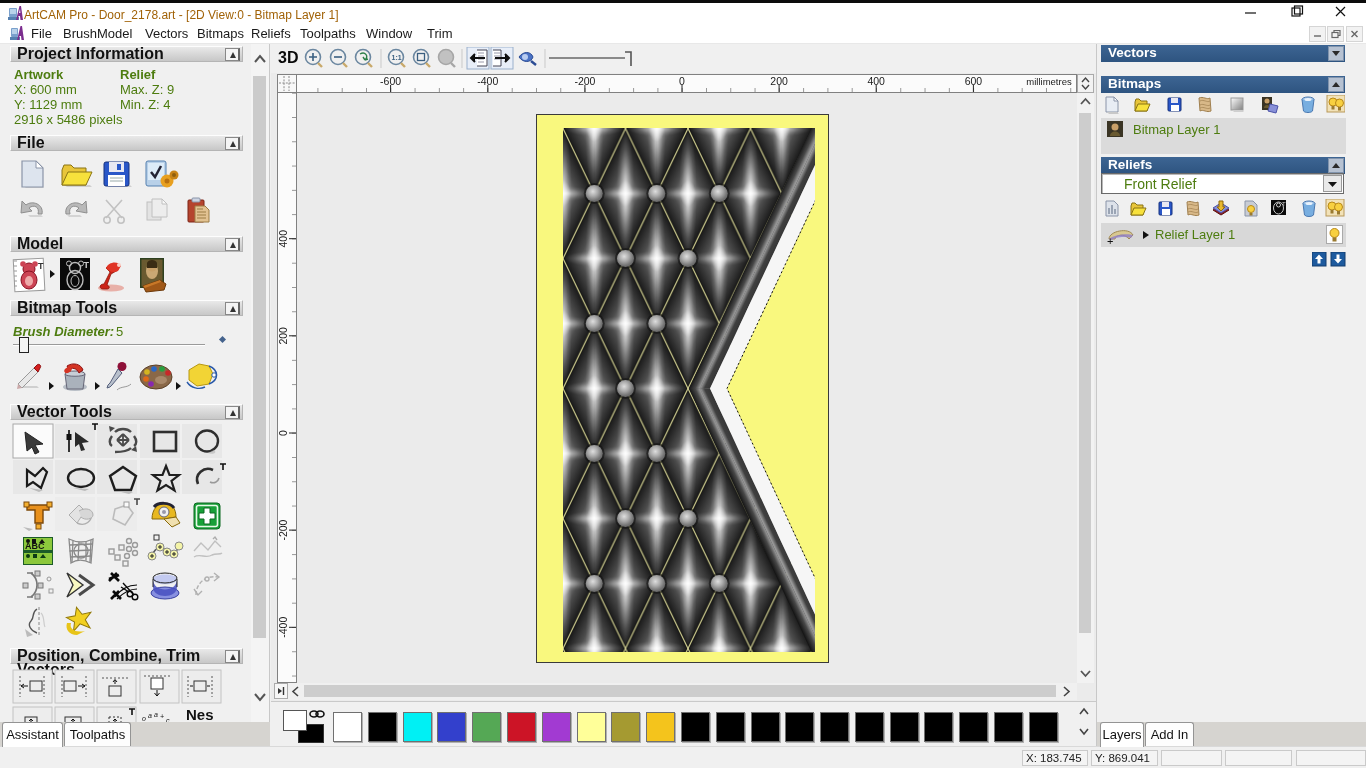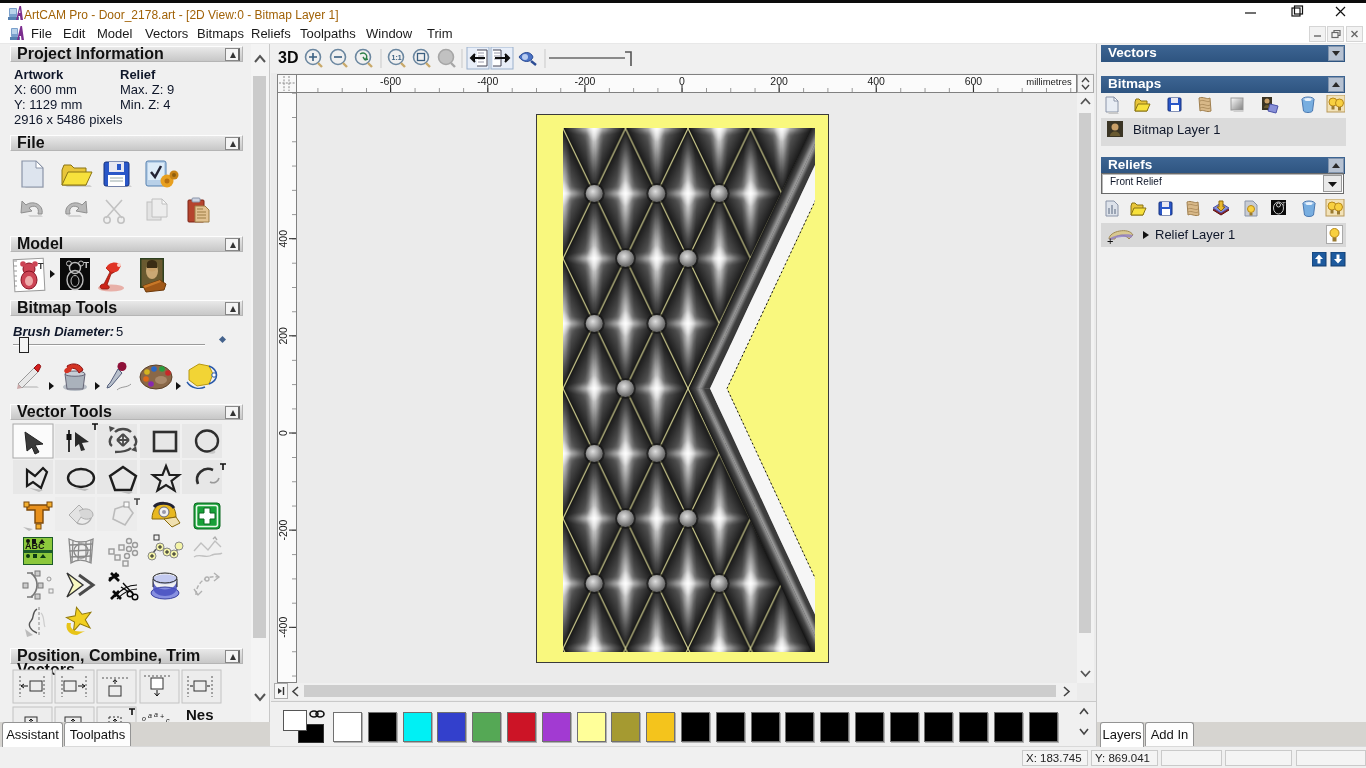--- a/index.html
+++ b/index.html
@@ -6,21 +6,21 @@
 .abs{position:absolute}
 #topblack{left:0;top:0;width:1366px;height:3px;background:#0c0c0c}
 #titlebar{left:0;top:3px;width:1366px;height:19px;background:#fff}
 #titletext{left:24px;top:4px;font-size:12px;color:#a16207;line-height:16px;white-space:nowrap}
 #menubar{left:0;top:22px;width:1366px;height:22px;background:#fff;border-bottom:1px solid #e8e8e8}
 .mitem{position:absolute;top:4px;font-size:13px;color:#1a1a1a;white-space:nowrap}
 #leftpanel{left:0;top:44px;width:270px;height:702px;background:#f0f0f0;border-right:1px solid #c8c8c8}
 .hdr{position:absolute;left:10px;width:233px;height:16px;background:linear-gradient(#e9e9e9,#c7c7c7);border:1px solid #b5b5b5;border-top-color:#fdfdfd;border-left-color:#fdfdfd;font-size:16px;font-weight:bold;color:#111;line-height:14px;padding-left:6px}
 .hbtn{position:absolute;right:2px;top:1px;width:15px;height:13px;background:#f4f4f4;border:1px solid #888;border-right:2px solid #666}
 .hbtn:after{content:"";position:absolute;left:3.5px;top:3px;border-left:3.5px solid transparent;border-right:3.5px solid transparent;border-bottom:6px solid #333}
-.txt{position:absolute;font-size:13px;color:#0f172a;white-space:nowrap}
+.txt{position:absolute;font-size:13px;color:#4d7c0f;white-space:nowrap}
 .b{font-weight:bold}
 #rightpanel{left:1096px;top:44px;width:270px;height:702px;background:#f0f0f0;border-left:1px solid #c8c8c8}
 .bluehdr{position:absolute;left:4px;width:244px;height:17px;background:linear-gradient(#3d6593,#2e5480);color:#fff;font-weight:bold;font-size:13.5px;line-height:16px;padding-left:7px}
 .bluebtn{position:absolute;right:1px;top:1px;width:16px;height:15px;background:#b7c2d2;border:1px solid #8194ad}
 .layrow{position:absolute;left:4px;width:245px;background:#dbdbdb}
 #statusbar{left:0;top:746px;width:1366px;height:35px;background:#f0f0f0;border-top:1px solid #d9d9d9}
 .sfield{position:absolute;top:3px;height:16px;border:1px solid #cacaca;background:#f4f4f4;font-size:11.5px;color:#222;line-height:14px;padding-left:3px}
 #canvasarea{left:271px;top:44px;width:825px;height:702px;background:#ebebeb}
 #cvtoolbar{left:0;top:0;width:825px;height:29px;background:#f0f0f0}
 .tabstrip{position:absolute;top:678px;height:25px;background:#d6d4d0}
@@ -48,21 +48,21 @@
   </svg>
 </div>
 <div class="abs" id="menubar">
   <svg class="abs" style="left:10px;top:3px" width="14" height="16">
         <rect x="1" y="3" width="7" height="9" rx="1" fill="#7aa0cc"></rect>
         <rect x="2" y="4" width="5" height="5" fill="#b8d2ea"></rect>
         <rect x="0" y="12" width="10" height="3" fill="#5580b0"></rect>
         <path d="M7 15 L10.5 1 L12 1 L14 15 L11.5 15 L11 11 L9.5 11 L9 15 Z" fill="#7b2d8e"></path>
       </svg>
   <div class="mitem" style="left:31px">File</div>
-  <div class="mitem" style="left:63px">Edit</div>
+  <div class="mitem" style="left:63px">Brush</div>
   <div class="mitem" style="left:97px">Model</div>
   <div class="mitem" style="left:145px">Vectors</div>
   <div class="mitem" style="left:197px">Bitmaps</div>
   <div class="mitem" style="left:251px">Reliefs</div>
   <div class="mitem" style="left:300px">Toolpaths</div>
   <div class="mitem" style="left:366px">Window</div>
   <div class="mitem" style="left:427px">Trim</div>
   <div class="mdibtn" style="left:1309px"><svg width="15" height="14">
           <line x1="4" y1="9" x2="11" y2="9" stroke="#666" stroke-width="1.4"></line>
         </svg></div>
@@ -842,33 +842,33 @@
           <ellipse cx="7" cy="3.5" rx="3.5" ry="1.5" fill="#e8f2fc"></ellipse>
         </g>
     <g transform="translate(222,0)">
           <rect x="0" y="0" width="18" height="17" fill="#f2e2b8" stroke="#b89858"></rect>
           <circle cx="6" cy="7" r="4" fill="#f8d040" stroke="#b88818"></circle>
           <rect x="4.5" y="11" width="3" height="3.5" fill="#9a7a30"></rect>
           <circle cx="12.5" cy="8" r="4" fill="#f8d040" stroke="#b88818"></circle>
           <rect x="11" y="12" width="3" height="3.5" fill="#9a7a30"></rect>
         </g>
   </svg>
-  <div class="layrow" style="top:74px;height:28px">
+  <div class="layrow" style="top:74px;height:36px">
     <svg class="abs" style="left:6px;top:3px" width="16" height="16">
           <rect width="16" height="16" fill="#3a3424"></rect>
           <circle cx="8" cy="6" r="3.5" fill="#caa068"></circle>
           <path d="M3 15 C3 9 13 9 13 15Z" fill="#6a5a30"></path>
         </svg>
     <div class="txt" style="left:32px;top:4px">Bitmap Layer 1</div>
   </div>
   <div class="bluehdr" style="top:113px">Reliefs<span class="bluebtn"><svg width="14" height="13">
             <path d="M3 9 L7 4 L11 9Z" fill="#2a2a2a"></path>
           </svg></span></div>
   <div class="abs" style="left:4px;top:129px;width:243px;height:21px;background:#fff;border:1px solid #6a6a6a;box-shadow:inset 1px 1px 0 #b8b8b8">
-    <div class="txt" style="left:8px;top:2px;font-size:10px">Front Relief</div>
+    <div class="txt" style="left:22px;top:2px;font-size:14px">Front Relief</div>
     <div class="abs" style="right:1px;top:1px;width:19px;height:17px;background:#e9e9e9;border:1px solid #9a9a9a">
       <svg width="17" height="15">
             <path d="M4 6 L8.5 11 L13 6Z" fill="#111"></path>
           </svg>
     </div>
   </div>
   <svg class="abs" style="left:8px;top:155px" width="240" height="20">
     <g transform="translate(0,1)">
           <path d="M1 1 L9 1 L13 5 L13 16 L1 16Z" fill="#dde2ea" stroke="#8a94a8"></path>
           <path d="M3 14 L3 8 L5 8 L5 14Z M6 14 L6 5 L8 5 L8 14Z M9 14 L9 9 L11 9 L11 14Z" fill="#9aa4b4"></path>

